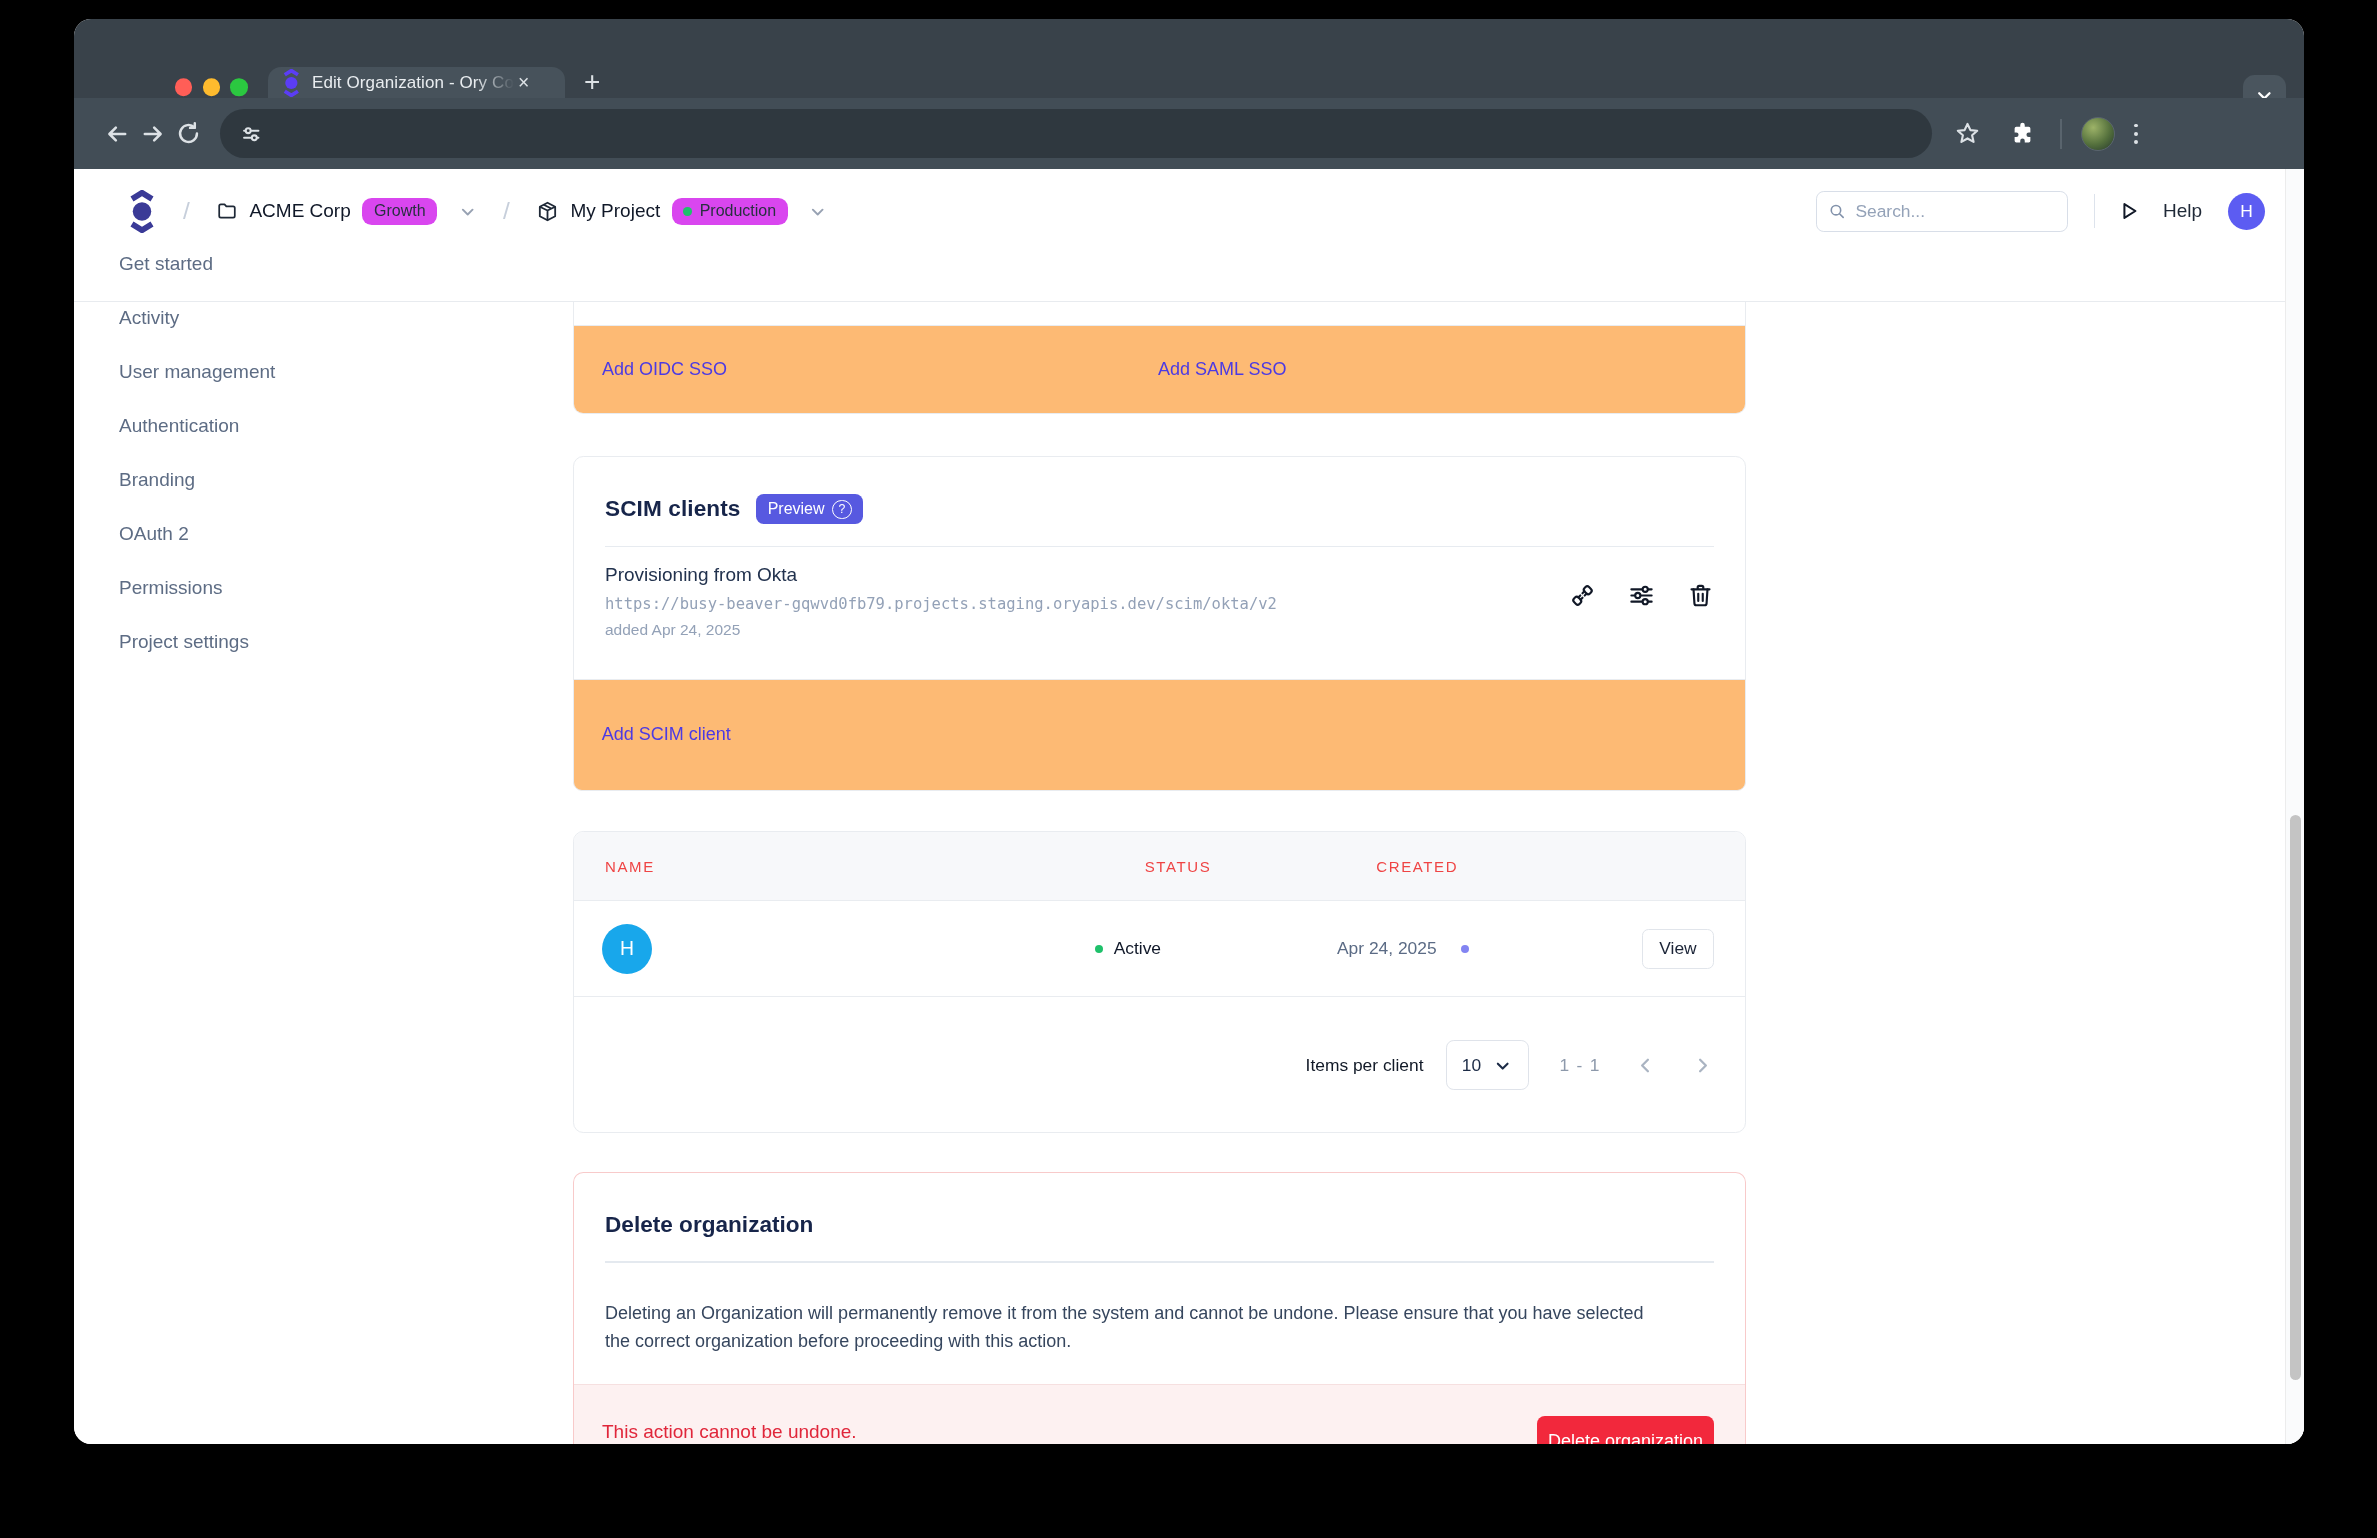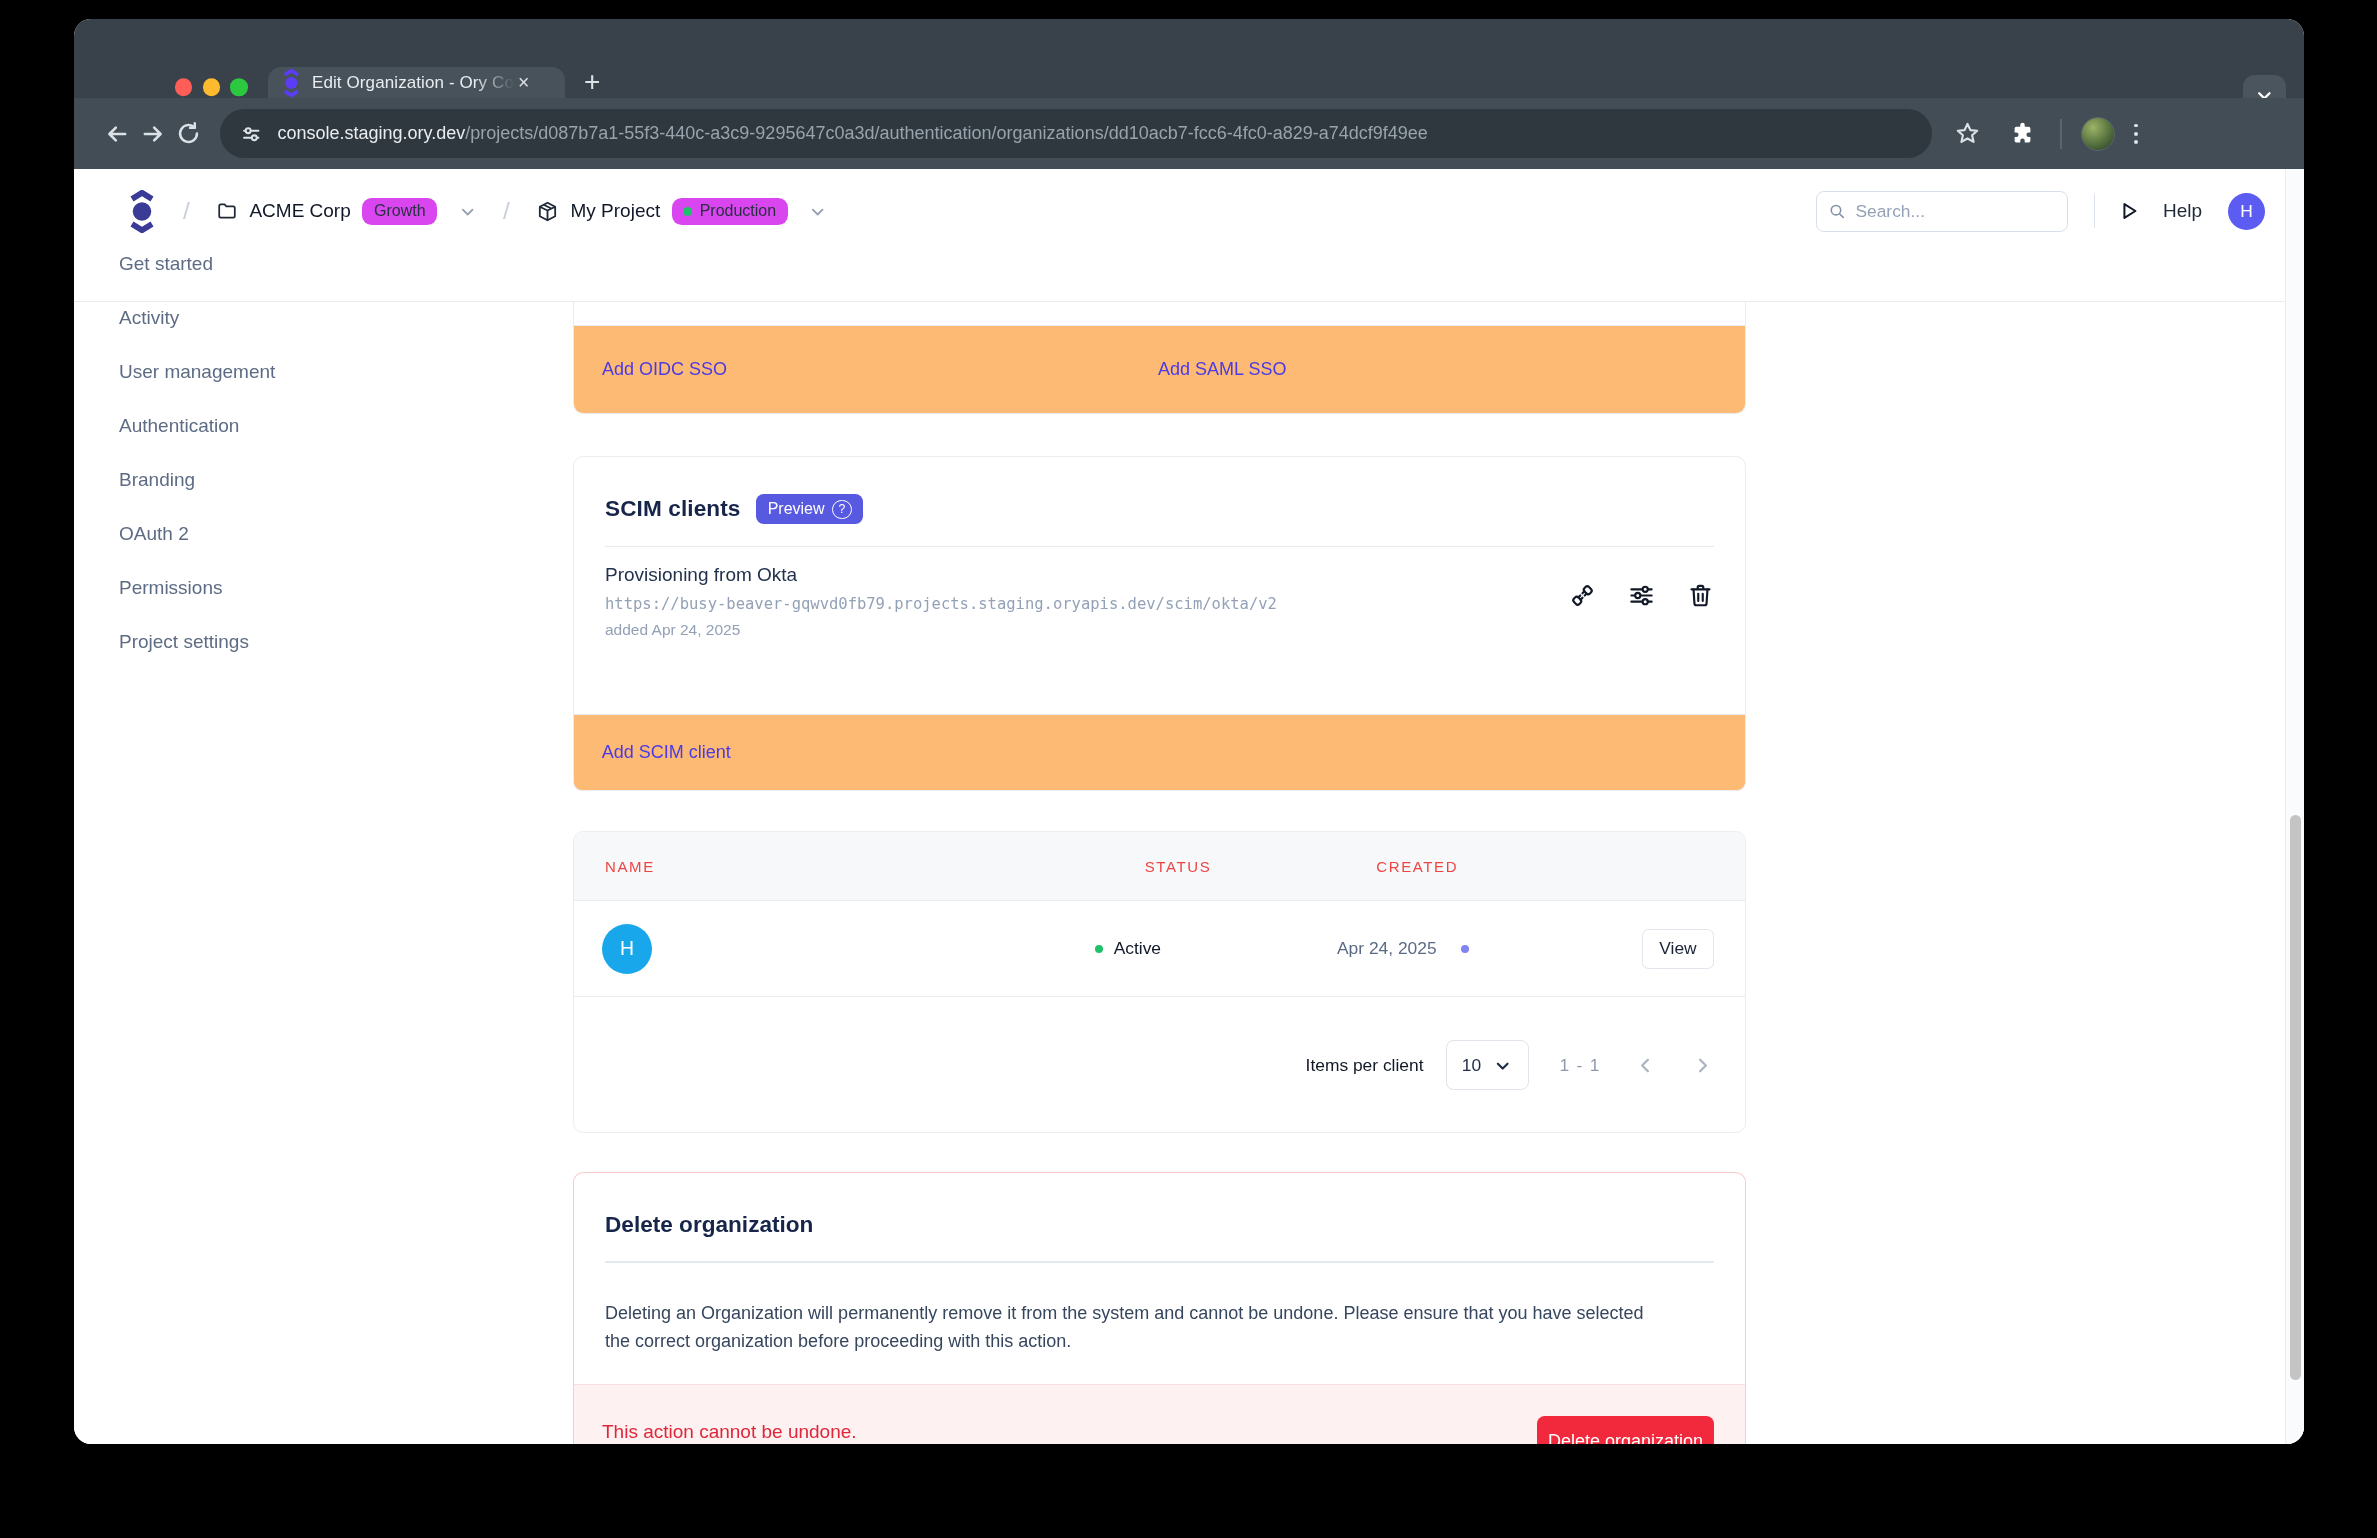--- a/index.html
+++ b/index.html
@@ -98,21 +98,21 @@
           display:inline-flex; align-items:center; gap:7.8px; }
   .pill .qmark { width:19.4px; height:19.4px; border:1.3px solid #fff; border-radius:50%;
           display:inline-flex; align-items:center; justify-content:center; font-size:12.3px; }
   .rule { height:1.3px; background:#e7ebf0; margin:0 31px; }
   .scim-row { display:flex; justify-content:space-between; padding:17px 31px 0;gap:42px; }
   .client-name { font-size:19px; color:#22324e; font-weight:500; }
   .client-url { font-family:"DejaVu Sans Mono", monospace; font-size:15.5px; color:#93a1b7; margin-top:9px; }
   .client-added { font-size:15.5px; color:#93a1b7; margin-top:7.8px; }
   .row-icons { display:flex; gap:32px; margin-top:18px; color:#111827; }
   .row-icons .ic { width:27px; height:27px; }
-  .scim .card-footer { position:absolute; left:-1.3px; right:-1.3px; bottom:-1.3px; height:77px;
+  .scim .card-footer { position:absolute; left:-1.3px; right:-1.3px; bottom:-1.3px; height:112px;
         border:1.3px solid #e9ecf0; border-top:1.3px solid #e9ecf0; display:flex; align-items:center; padding-left:28px; }
 
   
   .card.orgtable { margin-top:41px; height:302px; overflow:hidden; }
   .thead { height:69px; background:#f7f8fa; border-bottom:1.3px solid #e9ecf0; display:flex; align-items:center; }
   .th { font-size:15px; letter-spacing:1.6px; color:#ef4444; font-weight:500; }
   .th.name { margin-left:31px; } .th.status { margin-left:490px; } .th.created { margin-left:165px; }
   .trow { height:96px; border-bottom:1.3px solid #e9ecf0; display:flex; align-items:center; position:relative; }
   .org-avatar { width:50px; height:50px; border-radius:50%; background:#18a7eb; color:#fff;
                 display:flex; align-items:center; justify-content:center; font-size:19.4px; margin-left:28px; }
@@ -195,21 +195,20 @@
       </span>
       <div class="omnibox">
         <svg width="24.5" height="24.5" viewBox="0 0 24 24">
           <g stroke="#dce1e5" stroke-width="2" stroke-linecap="round" fill="none">
             <line x1="5" y1="8.5" x2="19" y2="8.5"></line>
               <circle cx="9" cy="8.5" r="2.4" fill="#2f383f"></circle>
             <line x1="5" y1="15.5" x2="19" y2="15.5"></line>
               <circle cx="15" cy="15.5" r="2.4" fill="#2f383f"></circle>
           </g>
         </svg>
-        <span class="omni-url"><span class="domain">console.staging.ory.dev</span><span class="path">/projects/d087b7a1-55f3-440c-a3c9-9295647c0a3d/authentication/organizations/dd10acb7-fcc6-4fc0-a829-a74dcf9f49ee</span></span>
       </div>
       <div class="toolbar-right">
         <span class="nav-ic">
           <svg width="27" height="27" viewBox="0 0 24 24">
               <path d="M12 3.5 14.6 9l6 .6-4.5 4 1.3 5.9L12 16.4l-5.4 3.1 1.3-5.9-4.5-4 6-.6z" fill="none" stroke="#dce1e5" stroke-width="1.9" stroke-linejoin="round"></path>
             </svg>
         </span>
         <span class="nav-ic">
           <svg width="27" height="27" viewBox="0 0 24 24">
               <path d="M10 4.5a2 2 0 0 1 4 0V6h3.5A1.5 1.5 0 0 1 19 7.5V11h-1.5a2 2 0 0 0 0 4H19v3.5a1.5 1.5 0 0 1-1.5 1.5H14v-1.5a2 2 0 0 0-4 0V20H6.5A1.5 1.5 0 0 1 5 18.5V15h1.5a2 2 0 0 0 0-4H5V7.5A1.5 1.5 0 0 1 6.5 6H10z" fill="#fff"></path>

